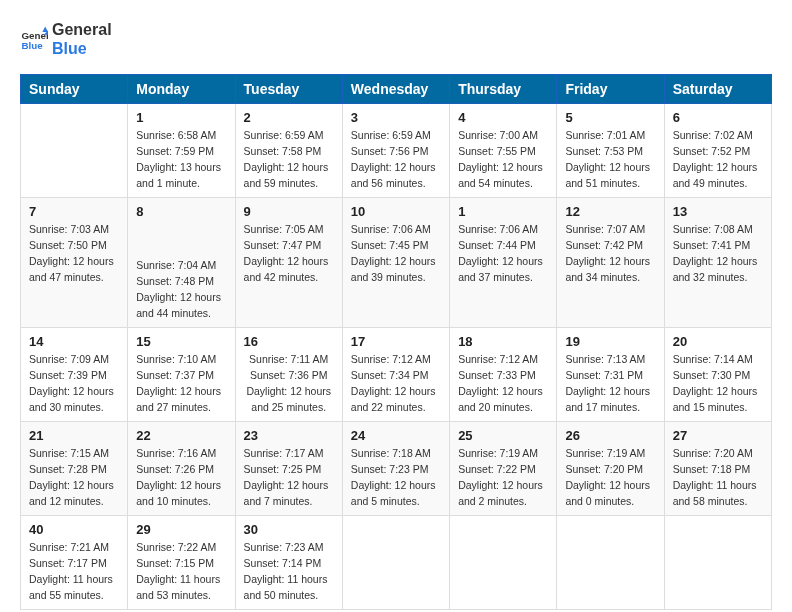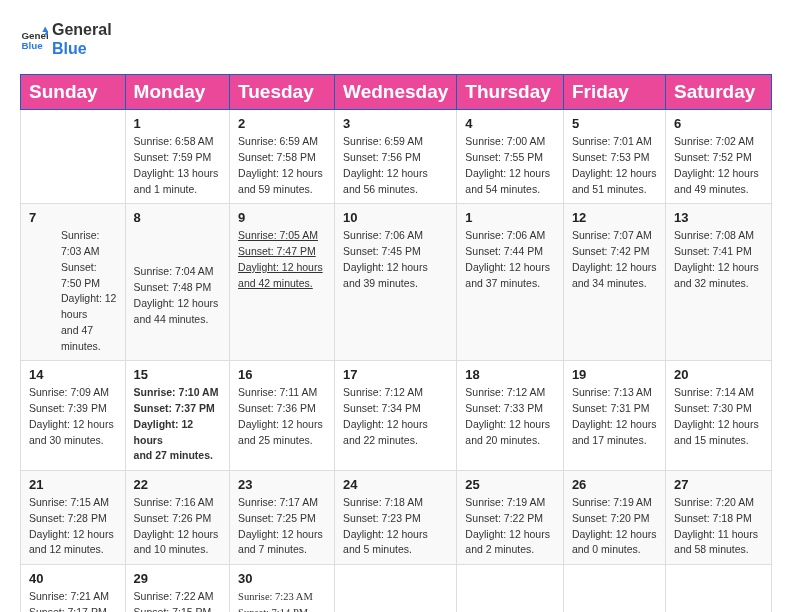--- a/index.html
+++ b/index.html
@@ -36,25 +36,25 @@
     .location {
       font-size: 14px;
       color: #555;
     }
     .calendar {
       width: 100%;
       border-collapse: collapse;
       border: 1px solid #ccc;
     }
     .calendar th {
-      background: #ec4899;
+      background: #0369a1;
       color: #fff;
       text-align: left;
       padding: 6px 8px;
-      font-size: 19px;
+      font-size: 14px;
       font-weight: bold;
       border: 1px solid #1a5fbf;
     }
     .calendar td {
       vertical-align: top;
       padding: 6px 8px;
       border: 1px solid #ddd;
       width: calc(100% / 7);
       min-height: 80px;
       font-size: 11px;
@@ -155,35 +155,35 @@
           <div class="day-num">6</div>
           <div class="day-info" style="white-space: pre-line;">Sunrise: 7:02 AM
 Sunset: 7:52 PM
 Daylight: 12 hours
 and 49 minutes.</div>
         </td>
       </tr>
       <tr>
         <td>
           <div class="day-num">7</div>
-          <div class="day-info" style="white-space: pre-line; margin-left: 32px;">Sunrise: 7:03 AM
+          <div class="day-info" style="white-space: pre-line;">Sunrise: 7:03 AM
 Sunset: 7:50 PM
 Daylight: 12 hours
 and 47 minutes.</div>
         </td>
         <td>
           <div class="day-num">8</div>
           <div class="day-info" style="white-space: pre-line; margin-top: 39px;">Sunrise: 7:04 AM
 Sunset: 7:48 PM
 Daylight: 12 hours
 and 44 minutes.</div>
         </td>
         <td>
           <div class="day-num">9</div>
-          <div class="day-info" style="white-space: pre-line; text-decoration: underline;">Sunrise: 7:05 AM
+          <div class="day-info" style="white-space: pre-line;">Sunrise: 7:05 AM
 Sunset: 7:47 PM
 Daylight: 12 hours
 and 42 minutes.</div>
         </td>
         <td>
           <div class="day-num">10</div>
           <div class="day-info" style="white-space: pre-line;">Sunrise: 7:06 AM
 Sunset: 7:45 PM
 Daylight: 12 hours
 and 39 minutes.</div>
@@ -213,28 +213,28 @@
       <tr>
         <td>
           <div class="day-num">14</div>
           <div class="day-info" style="white-space: pre-line;">Sunrise: 7:09 AM
 Sunset: 7:39 PM
 Daylight: 12 hours
 and 30 minutes.</div>
         </td>
         <td>
           <div class="day-num">15</div>
-          <div class="day-info" style="white-space: pre-line; font-weight: bold;">Sunrise: 7:10 AM
+          <div class="day-info" style="white-space: pre-line;">Sunrise: 7:10 AM
 Sunset: 7:37 PM
 Daylight: 12 hours
 and 27 minutes.</div>
         </td>
         <td>
           <div class="day-num">16</div>
-          <div class="day-info" style="white-space: pre-line;">Sunrise: 7:11 AM
+          <div class="day-info" style="white-space: pre-line; text-align: center;">Sunrise: 7:11 AM
 Sunset: 7:36 PM
 Daylight: 12 hours
 and 25 minutes.</div>
         </td>
         <td>
           <div class="day-num">17</div>
           <div class="day-info" style="white-space: pre-line;">Sunrise: 7:12 AM
 Sunset: 7:34 PM
 Daylight: 12 hours
 and 22 minutes.</div>
@@ -322,21 +322,21 @@
         </td>
         <td>
           <div class="day-num">29</div>
           <div class="day-info" style="white-space: pre-line;">Sunrise: 7:22 AM
 Sunset: 7:15 PM
 Daylight: 11 hours
 and 53 minutes.</div>
         </td>
         <td>
           <div class="day-num">30</div>
-          <div class="day-info" style="white-space: pre-line; font-family: Liberation Serif, serif;">Sunrise: 7:23 AM
+          <div class="day-info" style="white-space: pre-line;">Sunrise: 7:23 AM
 Sunset: 7:14 PM
 Daylight: 11 hours
 and 50 minutes.</div>
         </td>
         <td class="empty-cell"></td>
         <td class="empty-cell"></td>
         <td class="empty-cell"></td>
         <td class="empty-cell"></td>
       </tr>
     </tbody>

